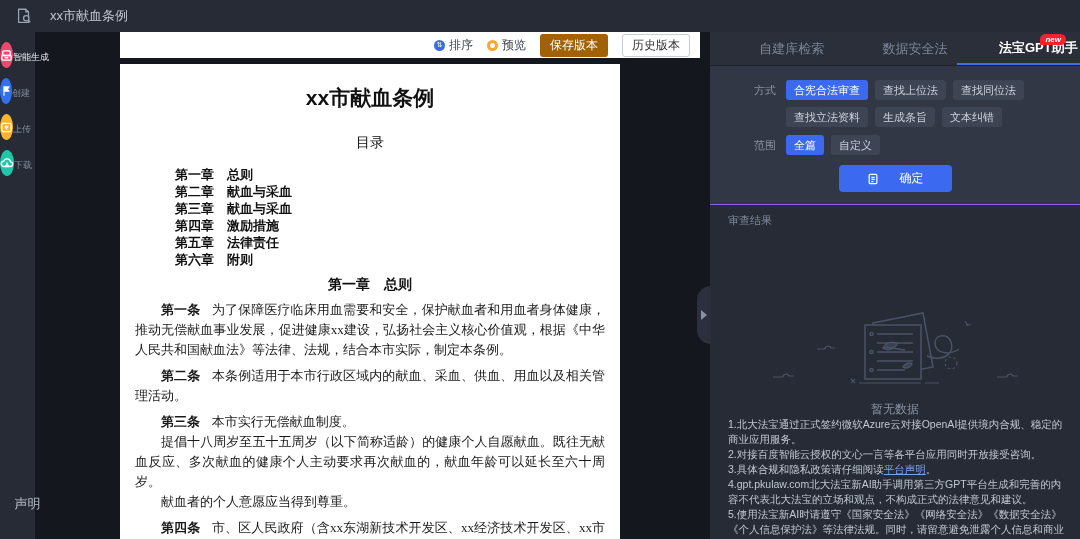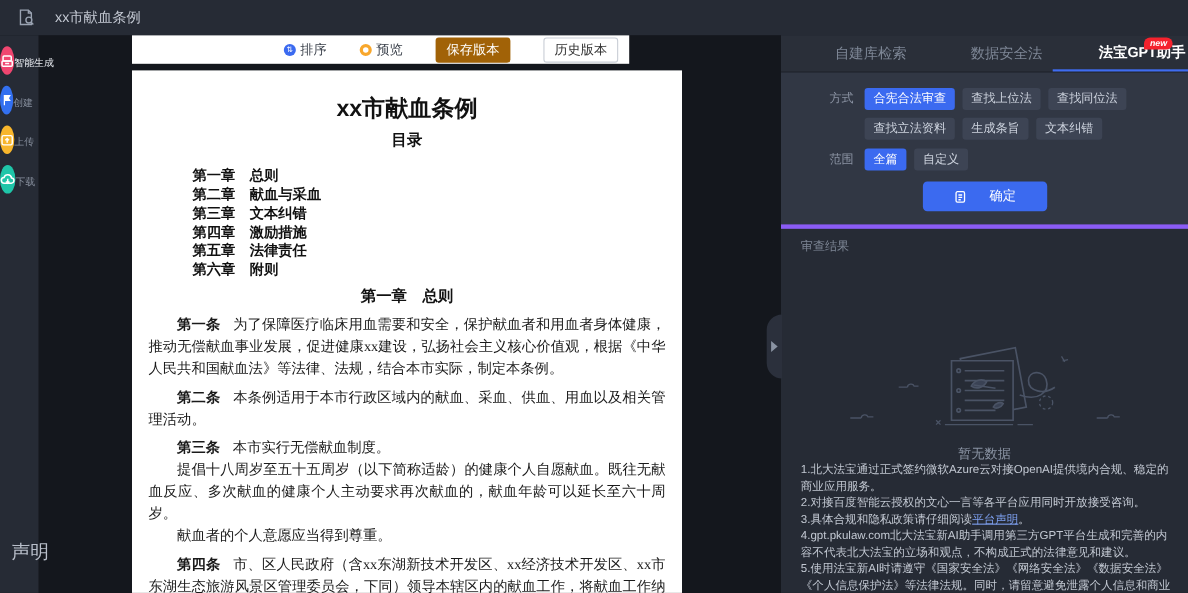--- a/index.html
+++ b/index.html
@@ -12,57 +12,57 @@
     background:#262b35; display:flex; align-items:center; z-index:5; }
   .topbar .doc-ico { margin-left:14px; width:20px; height:20px; display:flex; align-items:center; justify-content:center; }
   .topbar .ttl { margin-left:16px; color:#c3c8d2; font-size:13px; }
 
   
   .sidebar { position:absolute; left:0; top:32px; width:35px; height:507px; background:#262b35; z-index:4; }
   .side-item { width:20px; display:flex; flex-direction:row; align-items:center; margin-top:10px; }
   .side-circle { width:26px; height:26px; border-radius:50%; display:flex; align-items:center; justify-content:center; cursor:pointer; }
   .side-label { margin-top:4px; font-size:9px; color:#868e9c; white-space:nowrap; }
   .side-label.bright { color:#e8ebf0; }
-  .side-footer { position:absolute; bottom:26px; width:55px; text-align:center; color:#b9bfca; font-size:17px; }
-
-  
-  .doc-toolbar { position:absolute; left:120px; top:32px; width:452px; height:26px; background:#ffffff;
-    display:flex; align-items:center; justify-content:flex-end; gap:30px; padding-right:10px; z-index:3; }
+  .side-footer { position:absolute; bottom:26px; width:55px; text-align:center; color:#b9bfca; font-size:13px; }
+
+  
+  .doc-toolbar { position:absolute; left:120px; top:32px; width:580px; height:26px; background:#ffffff;
+    display:flex; align-items:center; justify-content:flex-end; gap:14px; padding-right:10px; z-index:3; }
   .tb-item { display:flex; align-items:center; gap:4px; font-size:12px; color:#3c424c; cursor:pointer; }
   .dot-blue { width:11px; height:11px; border-radius:50%; background:#3b6af0; color:#fff; font-size:7px;
     display:flex; align-items:center; justify-content:center; }
   .ring-orange { width:11px; height:11px; border-radius:50%; border:3px solid #f8a72c; background:#fff; }
   .btn-save { background:#a16207; color:#fff; font-size:12px; border:none; border-radius:3px; padding:3px 10px; cursor:pointer; }
   .btn-history { background:#fff; color:#333; font-size:12px; border:1px solid #c9ced6; border-radius:3px; padding:2px 9px; cursor:pointer; }
 
   
   .page { position:absolute; left:120px; top:64px; width:500px; height:475px; background:#ffffff;
     overflow:hidden; padding:20px 15px 0 15px; z-index:3; }
   .doc-title { text-align:center; font-size:21px; font-weight:bold; color:#111;
     font-family:"Liberation Sans","DejaVu Sans",sans-serif; }
-  .doc-toc-title { text-align:center; font-size:14px; font-weight:bold; color:#111; margin-top:7px; }
+  .doc-toc-title { text-align:center; font-size:14px; font-weight:normal; color:#111; margin-top:22px; }
   .toc { margin-top:14px; padding-left:40px; }
   .toc-item { font-size:13px; font-weight:bold; color:#111; line-height:17px; }
   .chapter { text-align:center; font-size:14px; font-weight:bold; color:#111; margin-top:8px; }
   .body-text { margin-top:6px; font-family:"Liberation Serif","DejaVu Serif",serif; }
   .para { font-size:13px; line-height:20px; color:#1a1a1a; text-align:justify; text-indent:2em; }
   .para.head { margin-top:6px; }
   .plabel { font-weight:bold; }
   .plabel:not(:empty) { margin-right:0.9em; }
 
   
   .panel { position:absolute; left:710px; top:32px; width:370px; height:507px; background:#262b35; z-index:4; }
   .tabs { display:flex; height:34px; background:#2a2f39; border-bottom:1px solid #1d2129; }
   .tab { flex:1; display:flex; align-items:center; justify-content:center; font-size:13px; color:#7e8796;
     cursor:pointer; position:relative;padding-left:40px; }
   .tab.active { color:#ffffff; font-weight:bold; border-bottom:2px solid #3f6cf0; }
   .badge-new { position:absolute; top:2px; right:14px; background:#f5222d; color:#fff; font-size:8px;
     font-style:italic; border-radius:7px 7px 7px 1px; padding:1px 5px; font-weight:bold; }
 
-  .options { background:#313744; padding:14px 0 12px 0; border-bottom:4px solid #8b5cf6; }
+  .options { background:#313744; padding:14px 0 12px 0; border-bottom:1px solid #8b5cf6; }
   .opt-row { display:flex; align-items:flex-start; margin:0 0 8px 44px; }
   .opt-label { font-size:11px; color:#8b93a3; line-height:20px; margin-right:10px; white-space:nowrap; }
   .chip-wrap { display:flex; flex-wrap:wrap; gap:7px; width:280px; }
   .chip { background:#3d4454; color:#cdd3de; font-size:11px; line-height:20px; padding:0 8px;
     border-radius:3px; cursor:pointer; white-space:nowrap; }
   .chip.sel { background:#3b6af0; color:#fff; }
   .confirm-row { display:flex; justify-content:center; margin-top:10px; }
   .btn-confirm { background:#3b6af0; color:#fff; border:none; border-radius:4px; font-size:12px;
     padding:5px 28px; cursor:pointer; display:flex; align-items:center; gap:21px; }
 
@@ -148,21 +148,21 @@
     <button class="btn-save">保存版本</button>
     <button class="btn-history">历史版本</button>
   </div>
 
   <div class="page">
     <div class="doc-title">xx市献血条例</div>
     <div class="doc-toc-title">目录</div>
     <div class="toc">
       <div class="toc-item">第一章　总则</div>
       <div class="toc-item">第二章　献血与采血</div>
-      <div class="toc-item">第三章　文本纠错</div>
+      <div class="toc-item">第三章　献血与采血</div>
       <div class="toc-item">第四章　激励措施</div>
       <div class="toc-item">第五章　法律责任</div>
       <div class="toc-item">第六章　附则</div>
     </div>
     <div class="chapter">第一章　总则</div>
     <div class="body-text">
       <p class="para head"><span class="plabel">第一条</span><span>为了保障医疗临床用血需要和安全，保护献血者和用血者身体健康，推动无偿献血事业发展，促进健康xx建设，弘扬社会主义核心价值观，根据《中华人民共和国献血法》等法律、法规，结合本市实际，制定本条例。</span></p>
       <p class="para head"><span class="plabel">第二条</span><span>本条例适用于本市行政区域内的献血、采血、供血、用血以及相关管理活动。</span></p>
       <p class="para head"><span class="plabel">第三条</span><span>本市实行无偿献血制度。</span></p>
       <p class="para"><span class="plabel"></span><span>提倡十八周岁至五十五周岁（以下简称适龄）的健康个人自愿献血。既往无献血反应、多次献血的健康个人主动要求再次献血的，献血年龄可以延长至六十周岁。</span></p>

